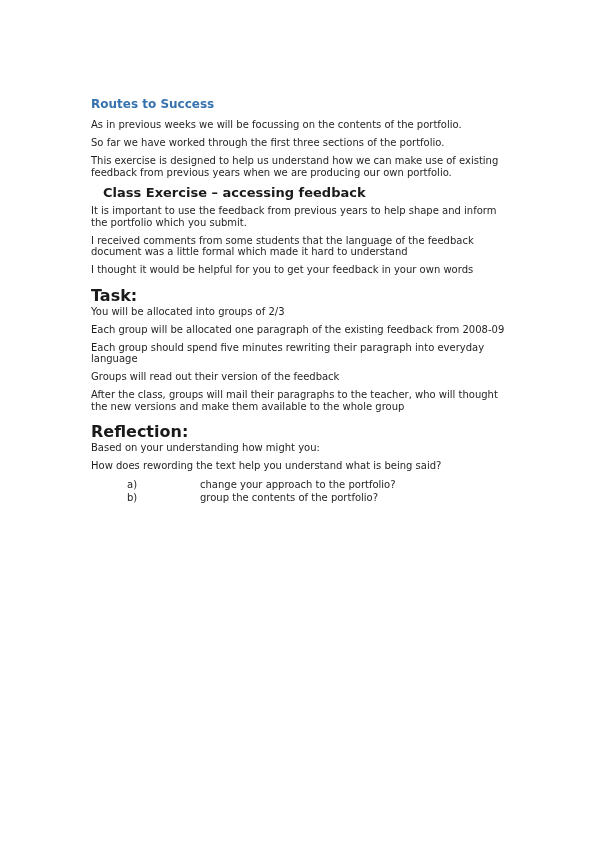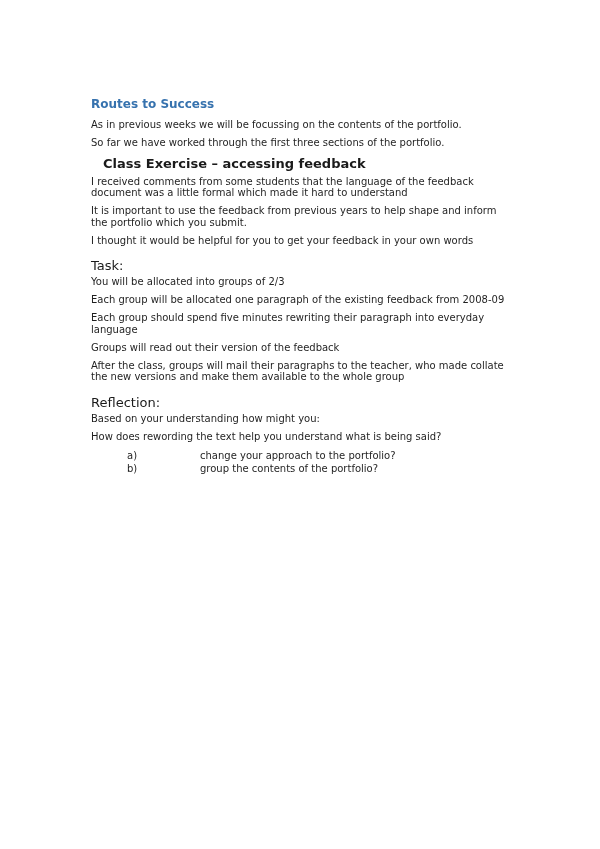--- a/index.html
+++ b/index.html
@@ -36,23 +36,23 @@
     margin: 0 0 7px 0;
   }
   h2.section-heading {
     font-size: 13px;
     line-height: 14px;
     font-weight: bold;
     color: #1a1a1a;
     margin: 8px 0 5px 12px;
   }
   h3.minor-heading {
-    font-size: 13px;
+    font-size: 16px;
     line-height: 12px;
-    font-weight: normal;
+    font-weight: bold;
     color: #1a1a1a;
     margin: 14px 0 4px 0;
   }
   p.body-text {
     font-size: 10px;
     line-height: 11.5px;
     margin: 0 0 6.5px 0;
     color: #1f1f1f;
   }
   .ref-list {
@@ -77,34 +77,35 @@
 <body>
 
 <div class="page">
   <div class="content">
 
     <h1 class="main-title">Routes to Success</h1>
 
 
     <p class="body-text">As in previous weeks we will be focussing on the contents of the portfolio.</p>
     <p class="body-text">So far we have worked through the first three sections of the portfolio.</p>
+    <p class="body-text">This exercise is designed to help us understand how we can make use of existing feedback from previous years when we are producing our own portfolio.</p>
 
     <h2 class="section-heading">Class Exercise – accessing feedback</h2>
 
+    <p class="body-text">It is important to use the feedback from previous years to help shape and inform the portfolio which you submit.</p>
     <p class="body-text">I received comments from some students that the language of the feedback document was a little formal which made it hard to understand</p>
-    <p class="body-text">It is important to use the feedback from previous years to help shape and inform the portfolio which you submit.</p>
     <p class="body-text">I thought it would be helpful for you to get your feedback in your own words</p>
 
     <h3 class="minor-heading">Task:</h3>
 
     <p class="body-text">You will be allocated into groups of 2/3</p>
     <p class="body-text">Each group will be allocated one paragraph of the existing feedback from 2008-09</p>
     <p class="body-text">Each group should spend five minutes rewriting their paragraph into everyday language</p>
     <p class="body-text">Groups will read out their version of the feedback</p>
-    <p class="body-text">After the class, groups will mail their paragraphs to the teacher, who made collate the new versions and make them available to the whole group</p>
+    <p class="body-text">After the class, groups will mail their paragraphs to the teacher, who will thought the new versions and make them available to the whole group</p>
 
     <h3 class="minor-heading">Reflection:</h3>
 
     <p class="body-text">Based on your understanding how might you:</p>
     <p class="body-text">How does rewording the text help you understand what is being said?</p>
 
     <div class="ref-list">
       <div class="ref-item">
         <span class="ref-marker">a)</span>
         <span class="ref-text">change your approach to the portfolio?</span>

